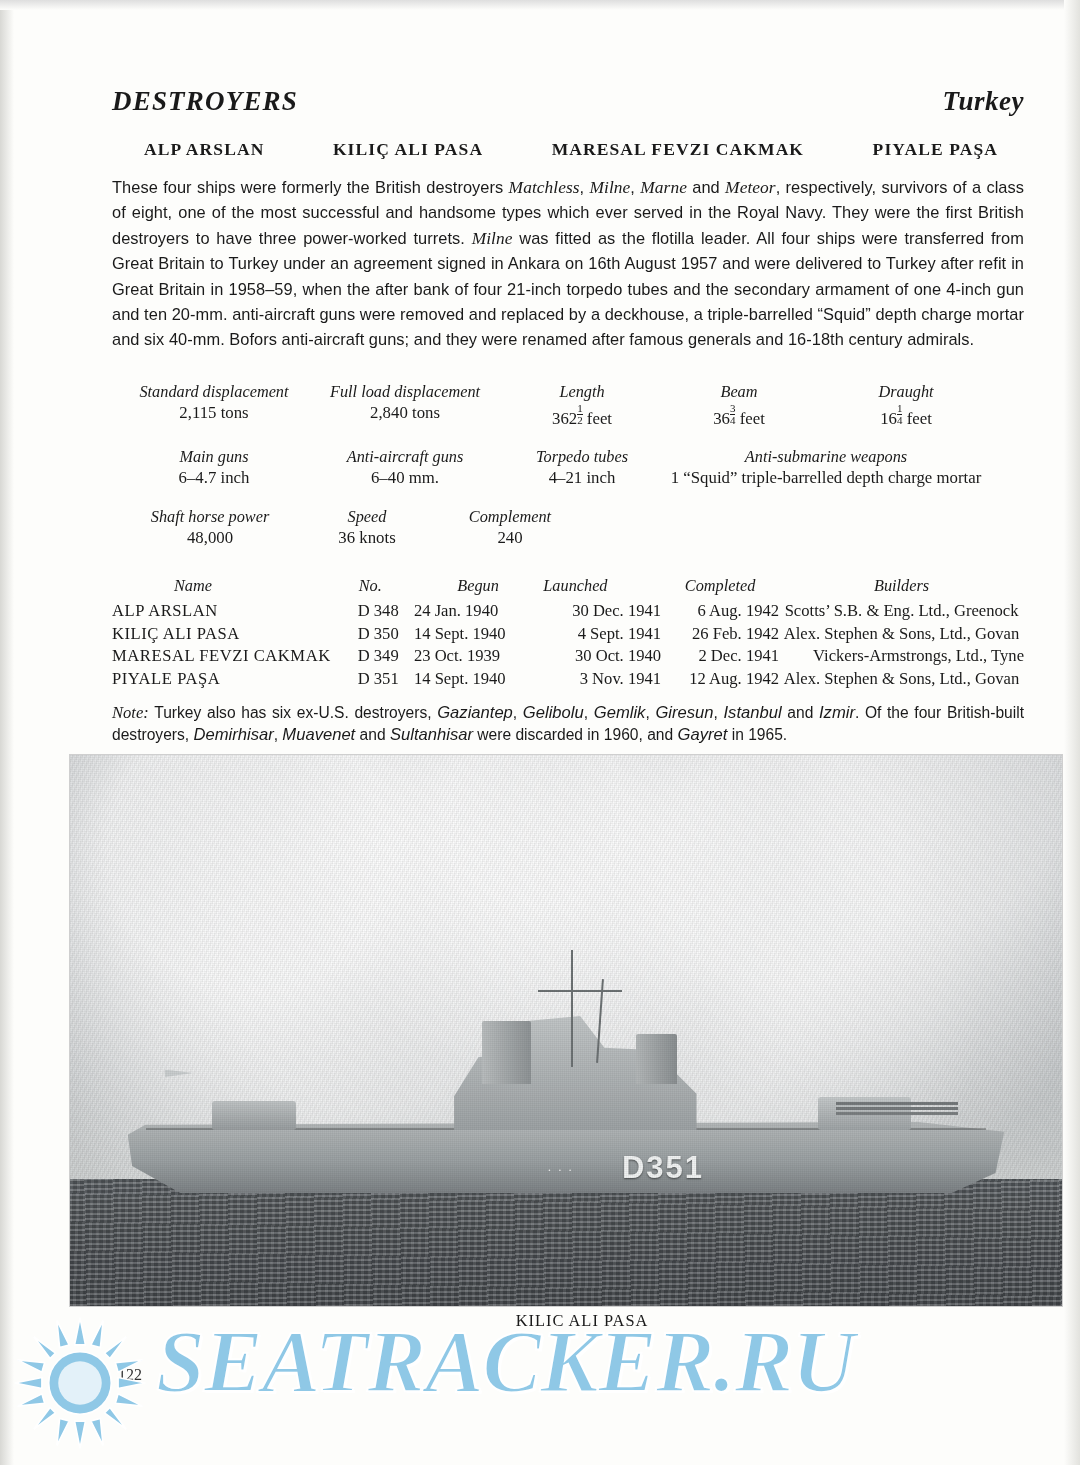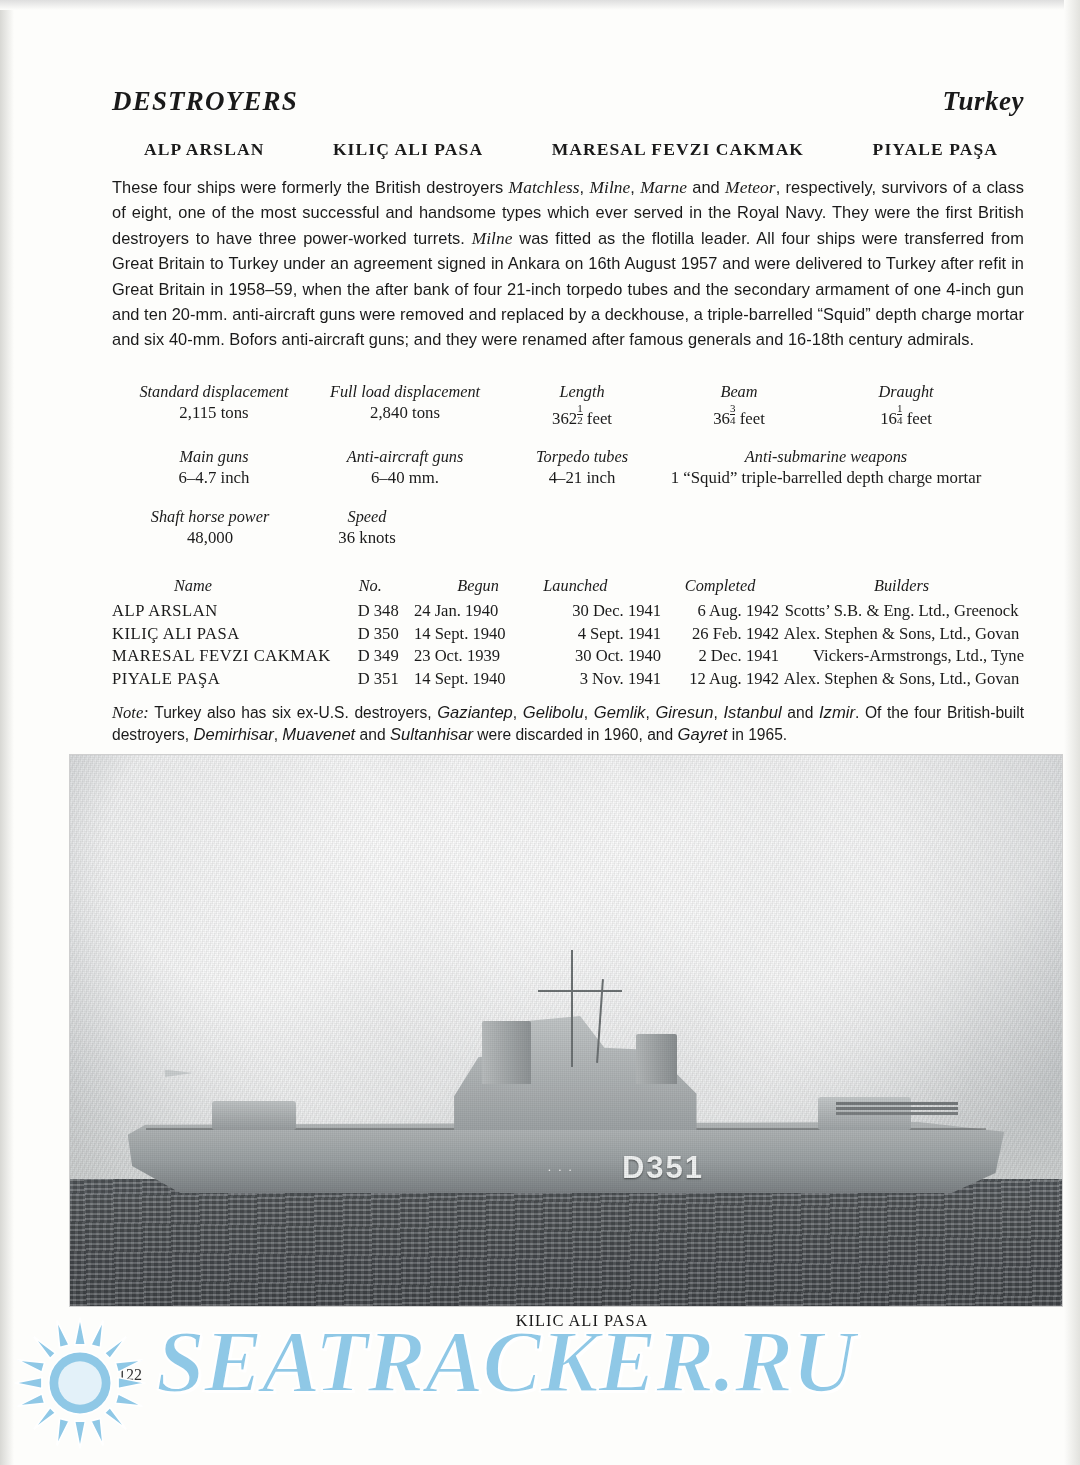--- a/index.html
+++ b/index.html
@@ -294,20 +294,24 @@
       </div>
 
       <div class="spec-row r3">
         <div class="spec-cell c2">
           <div class="spec-label">Shaft horse power</div>
           <div class="spec-value">48,000</div>
         </div>
         <div class="spec-cell c4">
           <div class="spec-label">Speed</div>
           <div class="spec-value">36 knots</div>
+        </div>
+        <div class="spec-cell c5">
+          <div class="spec-label">Complement</div>
+          <div class="spec-value">240</div>
         </div>
       </div>
     </div>
 
     <table class="build">
       <thead>
         <tr>
           <th class="h-name">Name</th>
           <th class="h-no">No.</th>
           <th class="h-begun">Begun</th>

